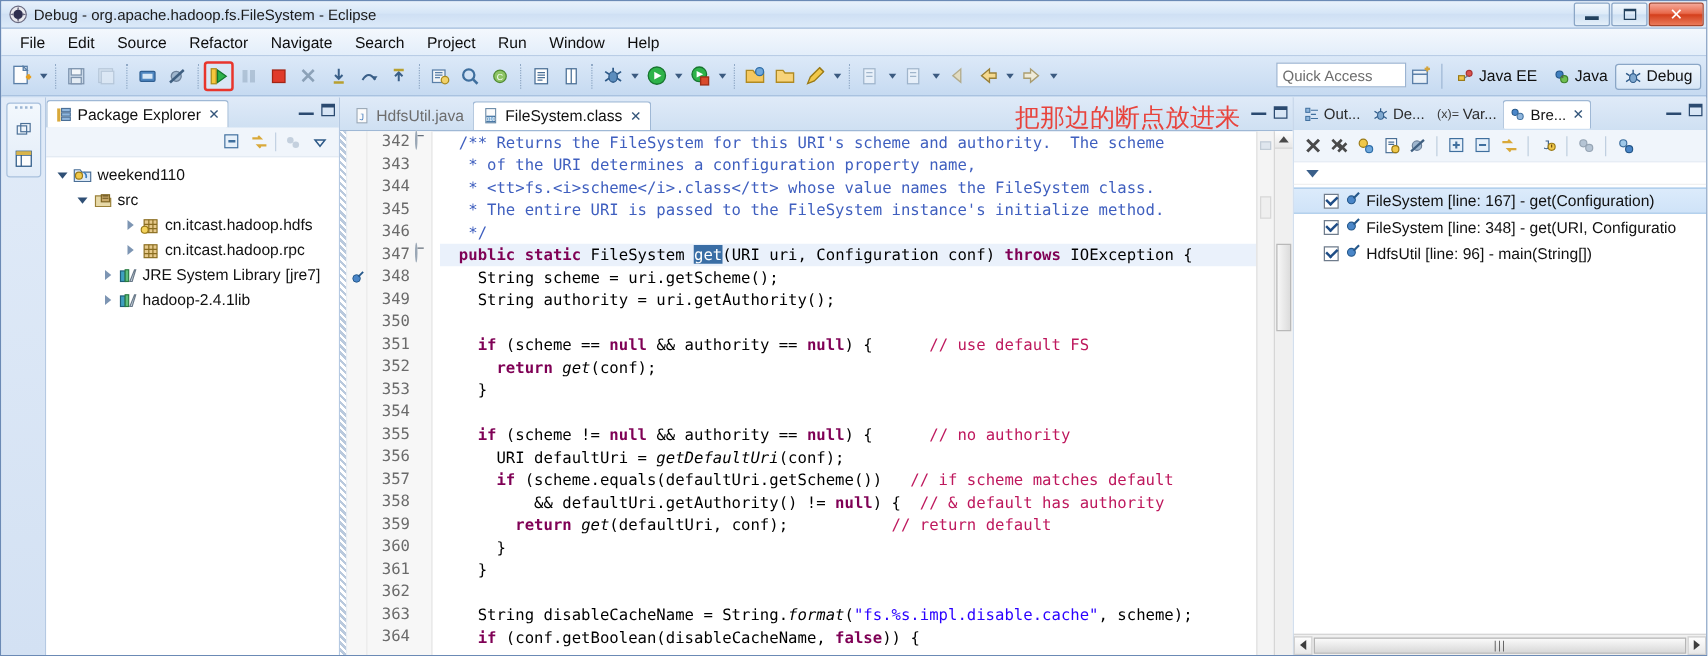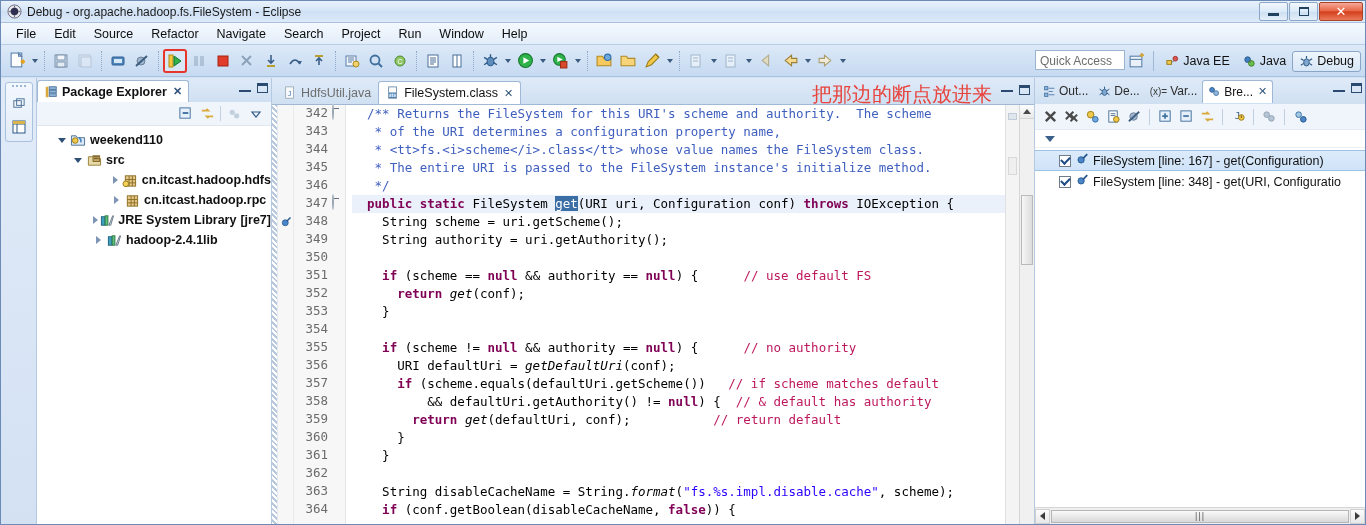--- a/index.html
+++ b/index.html
@@ -102,21 +102,21 @@
     width: 11px; height: 22px;
     display: flex; align-items: center; justify-content: center;
   }
   .tarrow i {
     display:block; width:0;height:0;
     border-left:3.5px solid transparent;border-right:3.5px solid transparent;
     border-top:4px solid #3b5a80;
   }
   #quickaccess {
     position: absolute; right: 240px; top: 5px;
-    width: 90px; height: 20px;
+    width: 104px; height: 20px;
     background: #ffffff;
     border: 1px solid #9bb4d2;
     font-size: 12px; color: #6d6d6d;
     padding: 2px 4px;
     line-height: 16px;
   }
   #perspbar {
     position: absolute; right: 4px; top: 4px;
     height: 24px; display: flex; align-items: center;
   }
@@ -159,21 +159,20 @@
     width: 22px; height: 22px; margin: 2px auto 0 auto;
     display: flex; align-items: center; justify-content: center;
   }
 
   
   #pkgexp {
     width: 235px;
     display: flex; flex-direction: column;
     background: #f0f5fb;
     border-right: 1px solid #b5c9e2;
-    font-weight: bold;
   }
   .viewtabrow {
     height: 24px;
     display: flex; align-items: flex-end;
     background: linear-gradient(to bottom,#dfeaf8,#cfe0f2);
     position: relative;
   }
   .viewtab {
     display: flex; align-items: center; gap: 4px;
     height: 22px; padding: 0 6px;
@@ -195,21 +194,21 @@
     display: flex; align-items: center; justify-content: flex-end;
     gap: 4px; padding-right: 6px;
     background: #f0f5fb;
     border-bottom: 1px solid #dfe7f1;
   }
   .vticon { width:18px;height:18px;display:flex;align-items:center;justify-content:center;}
 
   #pkgtree {
     flex: 1;
     background: #ffffff;
-    padding: 4px 0 0 12px;
+    padding: 4px 0 0 0;
     overflow: hidden;
     font-size: 12.5px;
   }
   .trow {
     height: 20px;
     display: flex; align-items: center;
     white-space: nowrap;
     cursor: default;
   }
   .twist {
@@ -1086,20 +1085,30 @@
         <div class="bprow">
           <span class="cbx"></span>
           <span>
             <svg width="14" height="14" viewBox="0 0 16 16">
                 <circle cx="7" cy="9" r="3.6" fill="#4a86c8" stroke="#24578a"></circle>
                 <path d="M9 7.5 L14 2.5" stroke="#24578a" stroke-width="2"></path>
               </svg>
           </span>
           <span>FileSystem [line: 348] - get(URI, Configuratio</span>
         </div>
+        <div class="bprow">
+          <span class="cbx"></span>
+          <span>
+            <svg width="14" height="14" viewBox="0 0 16 16">
+                <circle cx="7" cy="9" r="3.6" fill="#4a86c8" stroke="#24578a"></circle>
+                <path d="M9 7.5 L14 2.5" stroke="#24578a" stroke-width="2"></path>
+              </svg>
+          </span>
+          <span>HdfsUtil [line: 96] - main(String[])</span>
+        </div>
       </div>
 
       <div id="rscrollrow">
         <div class="hbtn">
             <i class="l"></i>
           </div>
         <div class="hthumb">
             <span>|||</span>
           </div>
         <div class="hbtn">

